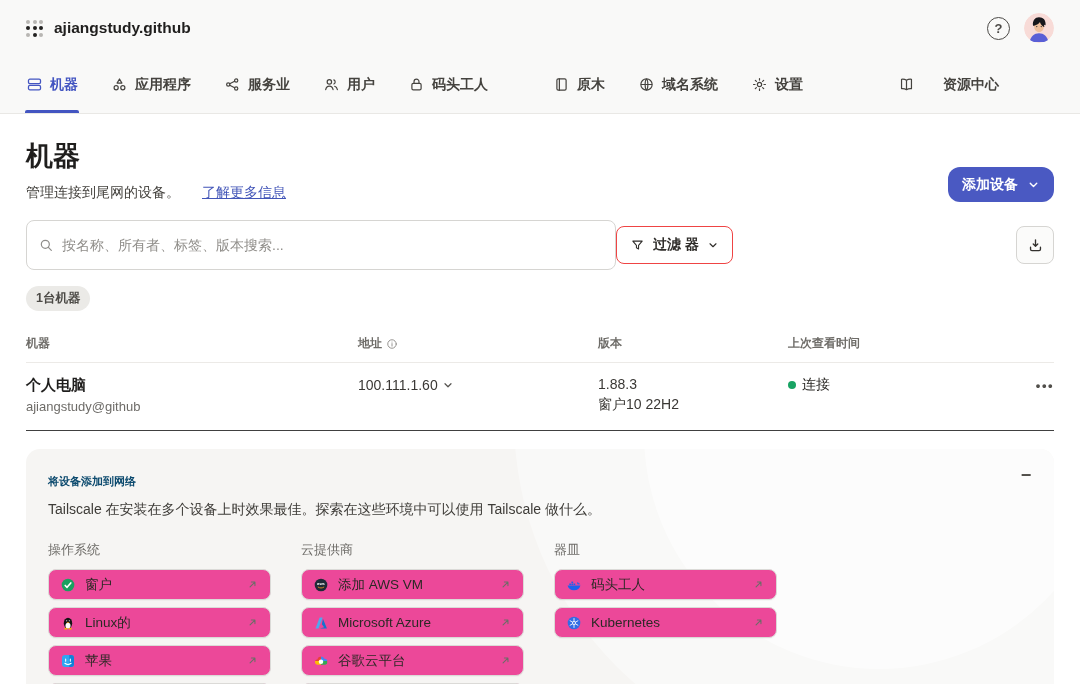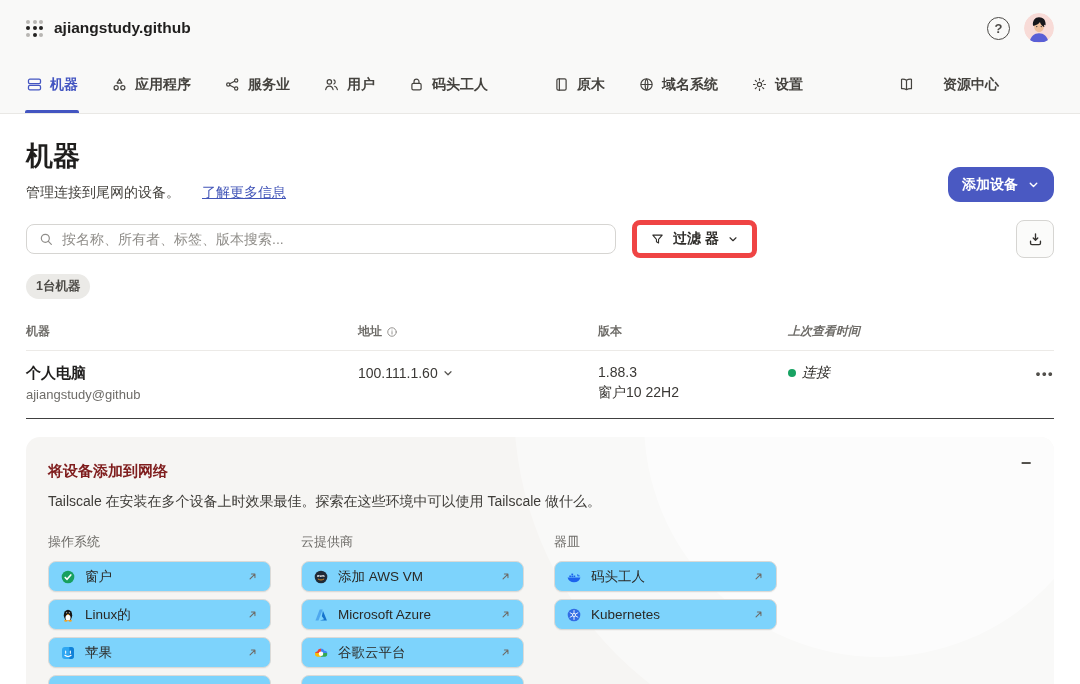--- a/index.html
+++ b/index.html
@@ -48,50 +48,50 @@
   .learn-link { color:#4255b8; text-decoration:underline; cursor:pointer; }
   .add-device-btn {
     background:#4a59c2; color:#fff; font-weight:700; font-size:14px;
     border:none; border-radius:12px; height:35px; padding:0 14px;
     display:flex; align-items:center; gap:9px; cursor:pointer;
   }
   .add-device-btn svg { width:13px; height:13px; }
   
   .toolbar { display:flex; align-items:center; margin-top:18px; }
   .search-box {
-    width:590px; height:30px; background:#fff; border:1px solid #d6d5d2; border-radius:8px;
+    width:590px; height:50px; background:#fff; border:1px solid #d6d5d2; border-radius:8px;
     display:flex; align-items:center; padding:0 11px; gap:8px;
   }
   .search-box svg { width:16px; height:16px; color:#8f8d8a; flex:none; }
   .search-box input {
     border:none; outline:none; flex:1; font-size:14px; background:transparent;
     font-family:inherit; color:#1f1e1d;
   }
   .search-box input::placeholder { color:#908e8a; }
   .filter-btn {
-    margin-left:16px; height:38px; padding:0 13px; border-radius:8px; border:5px solid #ef4444;
+    height:38px; padding:0 13px; border-radius:8px; border:1px solid #ef4444;
     background:#fff; display:flex; align-items:center; gap:8px; font-size:14px; font-weight:600;
     color:#2f2d2a; cursor:pointer; font-family:inherit;
   }
   .filter-btn svg { width:15px; height:15px; }
   .download-btn {
     margin-left:auto; width:38px; height:38px; border-radius:8px; border:1px solid #d6d5d2;
     background:#fbfbfa; display:flex; align-items:center; justify-content:center; cursor:pointer;
   }
   .download-btn svg { width:17px; height:17px; color:#33312e; }
   .count-badge {
     display:inline-block; margin-top:16px; background:#ebeae7; color:#4c4a46;
     font-size:12.5px; font-weight:600; padding:4px 10px; border-radius:999px;
   }
   
   .mtable { margin-top:24px; }
   .thead { display:flex; align-items:center; font-size:12px; font-weight:700; color:#6e6c68;
     padding-bottom:10px; border-bottom:1px solid #eceae7; }
   .col-name { width:332px; } .col-addr { width:240px; } .col-ver { width:190px; }
-  .col-seen { flex:1;font-style:italic; } .col-menu { width:40px; text-align:right; }
+  .col-seen { flex:1; } .col-menu { width:40px; text-align:right; }
   .th-addr { display:flex; align-items:center; gap:4px; }
   .th-addr svg { width:12px; height:12px; color:#8b8986; }
   .trow { display:flex; align-items:flex-start; padding:13px 0 16px; border-bottom:1px solid #404040; }
   .machine-name { font-size:15px; font-weight:700; color:#1f1e1d; cursor:pointer; }
   .machine-owner { font-size:13px; color:#6e6c68; margin-top:4px; }
   .addr-chip { display:inline-flex; align-items:center; gap:4px; font-size:14px; color:#3a3835; cursor:pointer; }
   .addr-chip svg { width:12px; height:12px; color:#55534f; }
   .ver-line { font-size:14px; color:#3a3835; }
   .os-line { font-size:14px; color:#3a3835; margin-top:4px; }
   .status-wrap { display:flex; align-items:center; gap:6px; font-size:14px; color:#2a2825; }
@@ -102,28 +102,28 @@
     margin-top:18px; background:#f6f5f3; border-radius:14px; position:relative; overflow:hidden;
     padding:25px 22px; height:312px;
   }
   .arc { position:absolute; border-radius:50%; pointer-events:none; }
   .arc-outer { width:700px; height:700px; right:-160px; top:-380px; background:rgba(255,255,255,0.40); }
   .arc-inner { width:470px; height:470px; right:-60px; top:-250px; background:rgba(255,255,255,0.55); }
   .collapse-btn {
     position:absolute; top:14px; right:16px; width:24px; height:24px; border:none; background:transparent;
     font-size:18px; font-weight:700; color:#514f4b; cursor:pointer; line-height:22px;
   }
-  .card-title { font-size:15px; font-weight:700; color:#7f1d1d; position:relative; }
+  .card-title { font-size:11px; font-weight:700; color:#0c4a6e; position:relative; }
   .card-desc { font-size:14px; color:#3e3c38; margin-top:12px; position:relative; }
   .card-cols { display:flex; margin-top:22px; position:relative; }
   .card-col { width:223px; margin-right:30px; }
   .col-heading { font-size:13px; color:#6e6c68; margin-bottom:10px; }
   .btn-stack { display:flex; flex-direction:column; gap:7px; }
   .card-btn {
-    height:31px; background:#7dd3fc; border:1px solid #dbdad7; border-radius:8px;
+    height:31px; background:#ec4899; border:1px solid #dbdad7; border-radius:8px;
     display:flex; align-items:center; padding:0 11px; gap:9px; font-size:13.5px; color:#2b2925;
     cursor:pointer; font-family:inherit; box-shadow:0 1px 1px rgba(0,0,0,0.03); text-align:left;
   }
   .card-btn .bicon { width:16px; height:16px; flex:none; display:flex; }
   .card-btn .bicon svg { width:16px; height:16px; }
   .card-btn .blabel { flex:1; }
   .card-btn .barrow { width:13px; height:13px; color:#6e6c68; flex:none; }
 </style>
 </head>
 <body>

